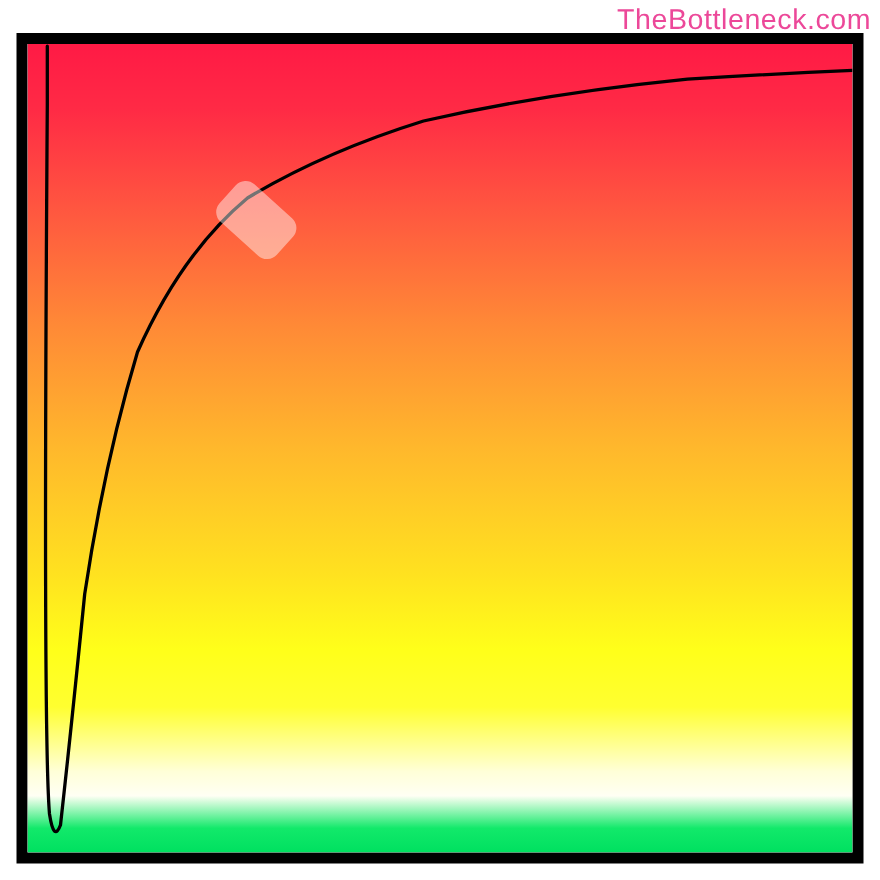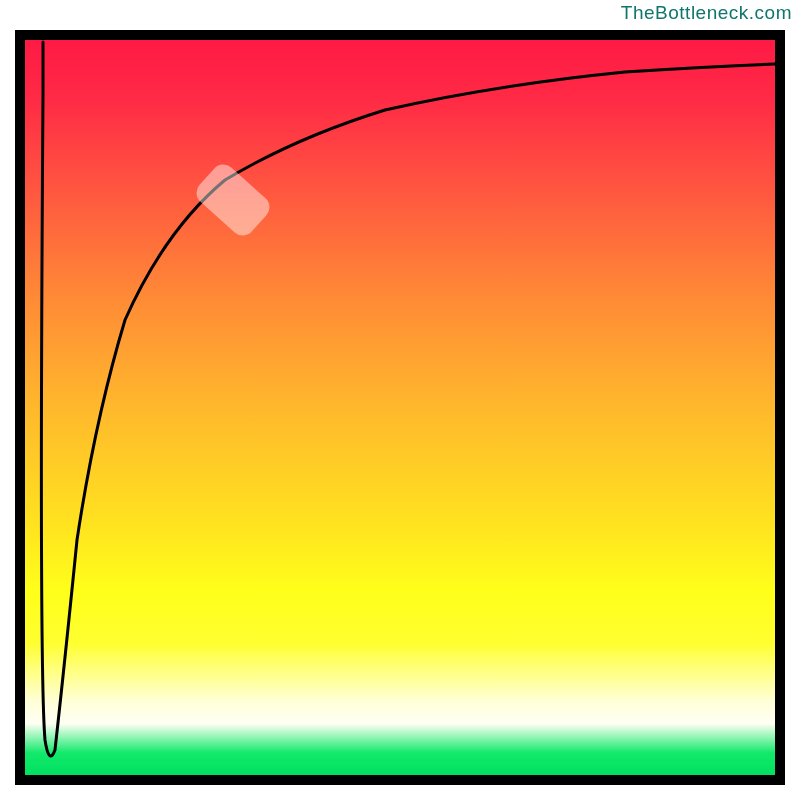--- a/index.html
+++ b/index.html
@@ -12,22 +12,22 @@
   }
   .wrap {
     position: relative;
     width: 800px;
     height: 800px;
   }
   .watermark {
     position: absolute;
     top: 2px;
     right: 8px;
-    font-size: 19px;
-    color: #0f766e;
+    font-size: 26px;
+    color: #ec4899;
     letter-spacing: 0.5px;
     font-weight: 400;
     z-index: 30;
   }
   .plot {
     position: absolute;
     left: 15px;
     top: 30px;
     width: 770px;
     height: 755px;

